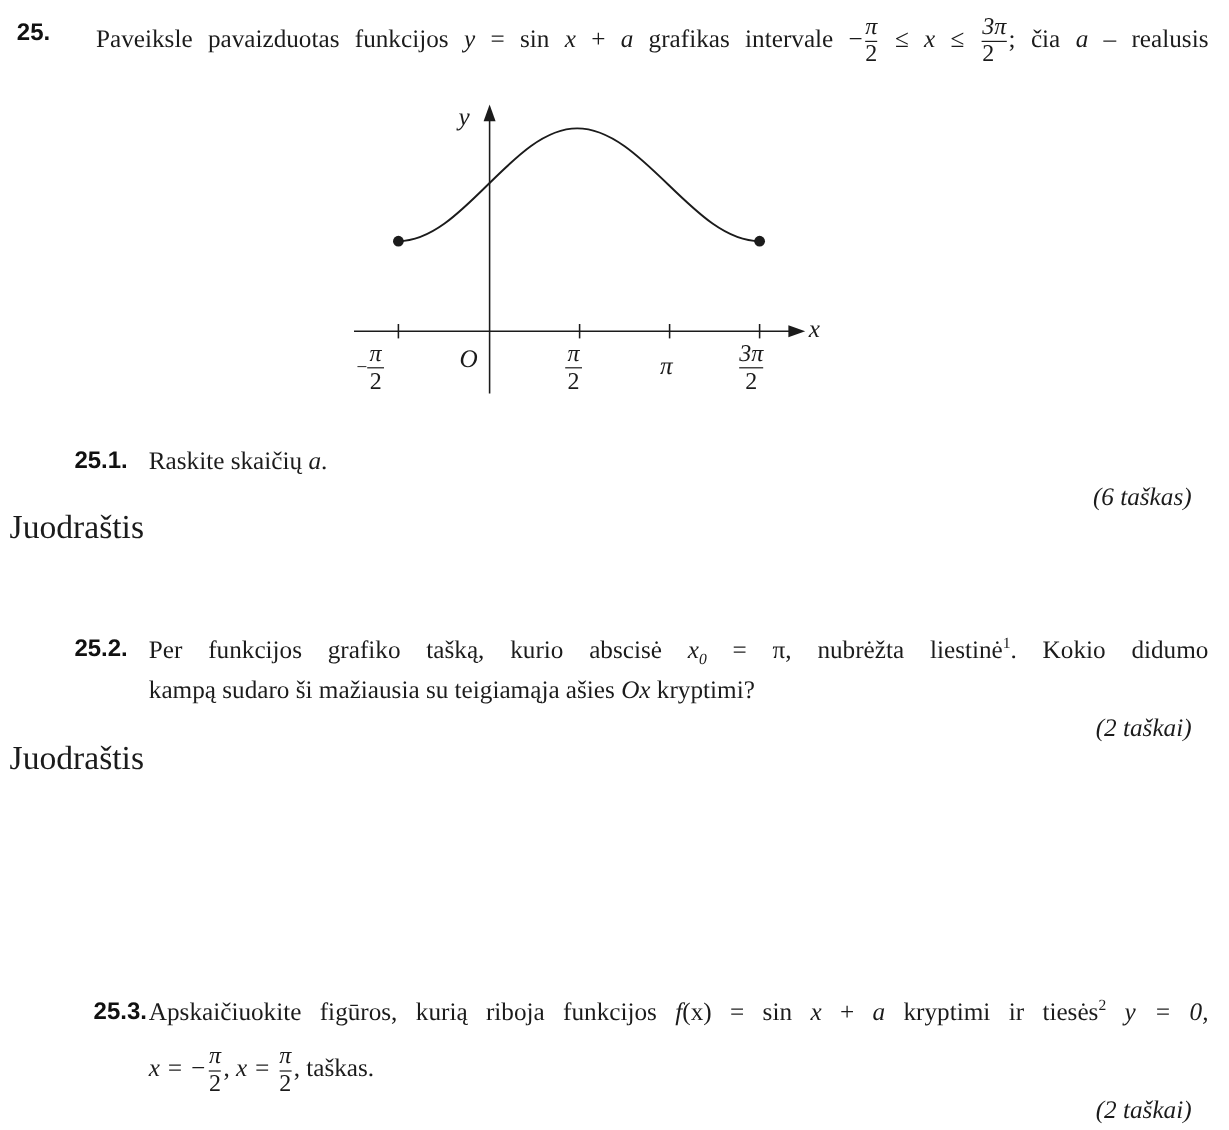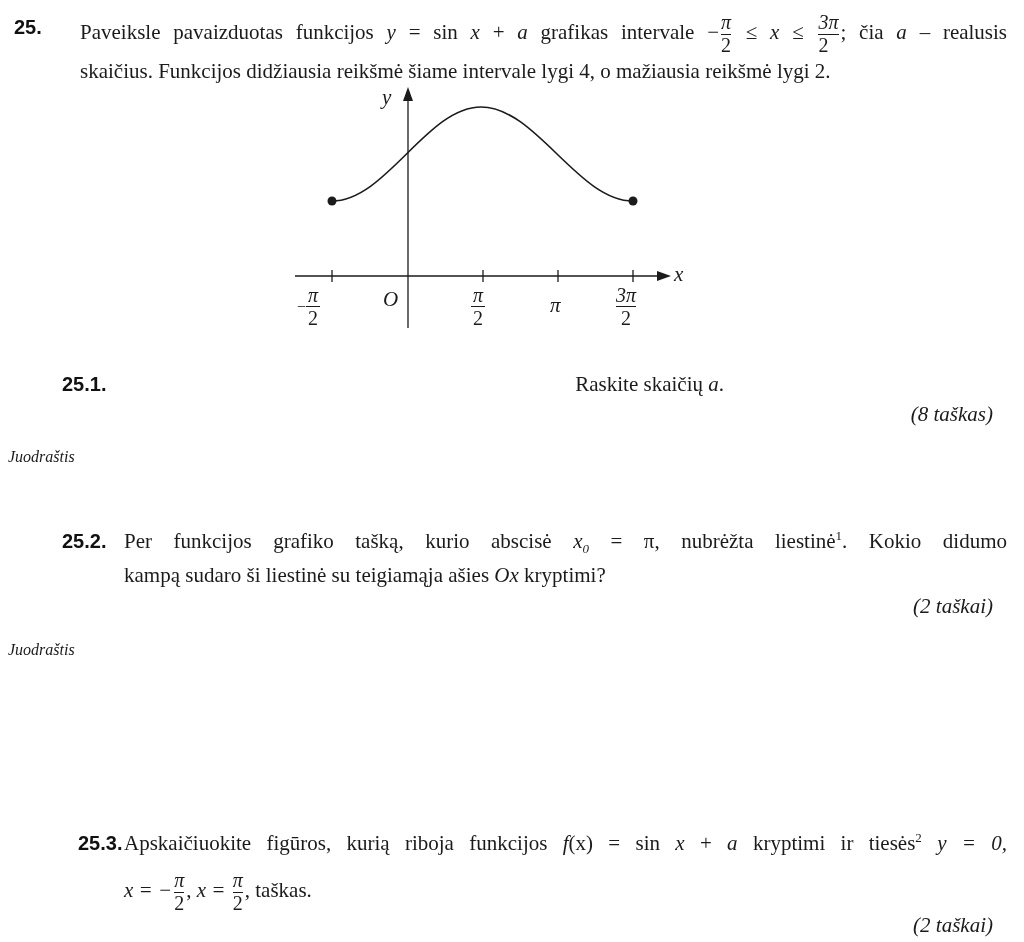--- a/index.html
+++ b/index.html
@@ -12,21 +12,21 @@
   .body-text{font-size:21px;line-height:26px;margin-left:12px;}
   .it{font-style:italic;}
   .mathline{line-height:52px;}
   .justify-line{text-align:justify;text-align-last:justify;}
   .frac{display:inline-flex;flex-direction:column;text-align:center;vertical-align:middle;
         line-height:1.08;font-size:20px;margin:0 2px;}
   .frac .den{border-top:1.4px solid #1b1b1b;}
   sup{font-size:13px;line-height:0;}
   sub{font-size:13px;line-height:0;}
   .points{font-style:italic;font-size:21px;line-height:26px;}
-  .draft{font-style:italic;font-size:16px;margin-top:24px;}
+  .draft{font-size:28px;}
   .glabel{font-size:21px;line-height:22px;}
   .gfrac-wrap{display:flex;align-items:center;}
   .gfrac{display:flex;flex-direction:column;text-align:center;line-height:1.1;font-size:20px;}
   .gfrac .den{border-top:1.4px solid #1b1b1b;padding:0 2px;}
   svg{display:block;}
 </style>
 </head>
 <body>
 
 <div style="position:relative;width:924px;height:942px;">
@@ -50,21 +50,20 @@
     <span>≤</span>
     <span class="frac">
         <span class="num it">3π</span>
         <span class="den">2</span>
       </span><span>;</span>
     <span>čia</span>
     <span class="it">a</span>
     <span>– realusis</span>
   </div>
 
-  <div class="abs body-text" style="left:68px;top:58px;width:927px;">skaičius. Funkcijos didžiausia reikšmė šiame intervale lygi 4, o mažiausia reikšmė lygi 2.</div>
 
   <div class="abs" style="left:0;top:0;">
     <svg class="abs" style="left:285px;top:85px;" width="410" height="255" viewBox="0 0 410 255">
 
       <line x1="10" y1="191" x2="380" y2="191" stroke="#1b1b1b" stroke-width="1.3"></line>
       <polygon points="386,191 372,186 372,196" fill="#1b1b1b"></polygon>
 
       <line x1="123" y1="8" x2="123" y2="243" stroke="#1b1b1b" stroke-width="1.3"></line>
       <polygon points="123,2 118,16 128,16" fill="#1b1b1b"></polygon>
 
@@ -98,36 +97,36 @@
 
     <span class="abs glabel it" style="left:550px;top:294px;">π</span>
 
     <div class="abs gfrac" style="left:616px;top:284px;">
       <span class="num it">3π</span>
       <span class="den">2</span>
     </div>
   </div>
 
   <span class="abs qnum" style="left:62px;top:373px;">25.1.</span>
-  <div class="abs body-text" style="left:112px;top:371px;width:600px;text-align:right;">
+  <div class="abs body-text" style="left:112px;top:371px;width:600px;">
     <span>Raskite skaičių</span>
     <span class="it">a</span><span>.</span>
   </div>
-  <div class="abs points" style="right:31px;top:401px;">(8 taškas)</div>
+  <div class="abs points" style="right:31px;top:401px;">(6 taškas)</div>
   <div class="abs draft" style="left:8px;top:424px;">Juodraštis</div>
 
   <span class="abs qnum" style="left:62px;top:530px;">25.2.</span>
   <div class="abs body-text justify-line" style="left:112px;top:528px;width:883px;">
     <span>Per funkcijos grafiko tašką, kurio abscisė</span>
     <span class="it"><span>x</span><sub>0</sub></span>
     <span>= π,</span>
     <span>nubrėžta liestinė</span><sup>1</sup><span>. Kokio didumo</span>
   </div>
   <div class="abs body-text" style="left:112px;top:562px;width:883px;">
-    <span>kampą sudaro ši liestinė su teigiamąja ašies</span>
+    <span>kampą sudaro ši mažiausia su teigiamąja ašies</span>
     <span class="it">Ox</span>
     <span>kryptimi?</span>
   </div>
   <div class="abs points" style="right:31px;top:593px;">(2 taškai)</div>
   <div class="abs draft" style="left:8px;top:617px;">Juodraštis</div>
 
   <span class="abs qnum" style="left:62px;top:832px;margin-left:16px;">25.3.</span>
   <div class="abs body-text justify-line" style="left:112px;top:830px;width:883px;">
     <span>Apskaičiuokite figūros, kurią riboja funkcijos</span>
     <span class="it">f</span><span>(x) = sin</span>

